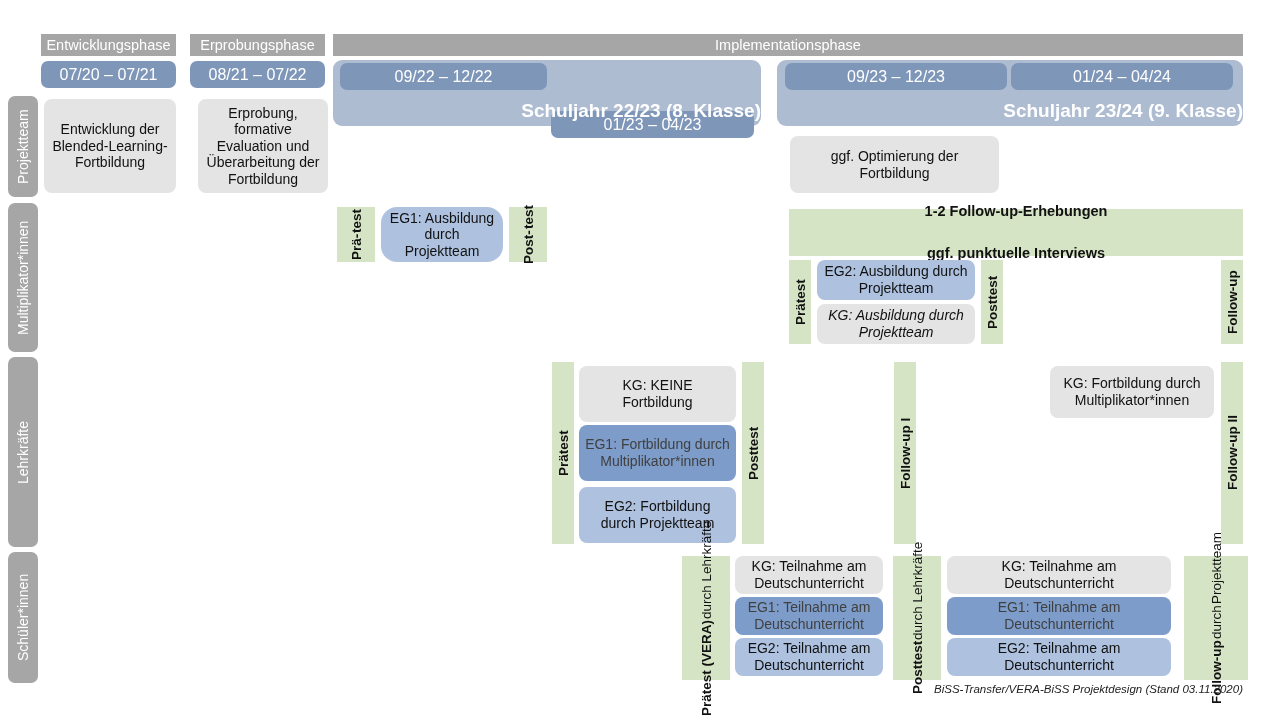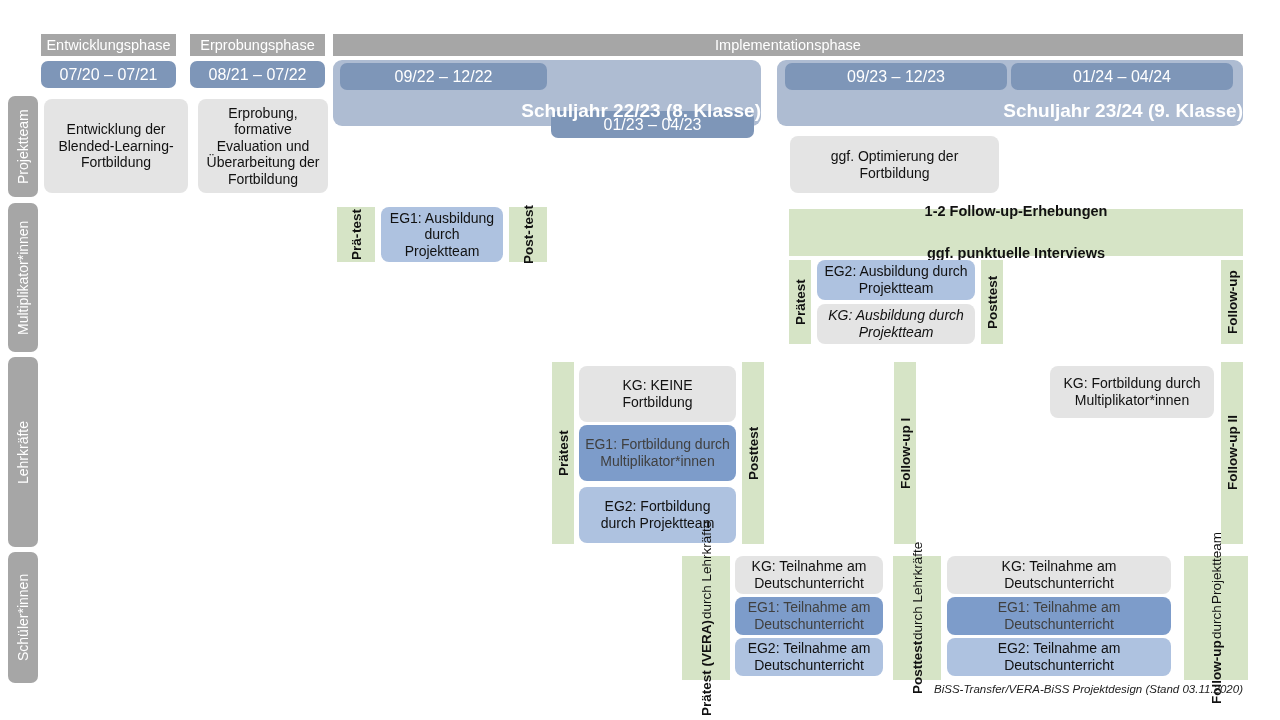--- a/index.html
+++ b/index.html
@@ -132,35 +132,35 @@
   <div class="abs row-label" style="left:8px;top:203px;width:30px;height:149px;">
     <span>Multiplikator*innen</span>
   </div>
   <div class="abs row-label" style="left:8px;top:357px;width:30px;height:190px;">
     <span>Lehrkräfte</span>
   </div>
   <div class="abs row-label" style="left:8px;top:552px;width:30px;height:131px;">
     <span>Schüler*innen</span>
   </div>
 
-  <div class="abs box grey-box" style="left:44px;top:99px;width:144px;height:94px;padding:4px 8px;">
+  <div class="abs box grey-box" style="left:44px;top:99px;width:132px;height:94px;padding:4px 8px;">
     <span>Entwicklung der Blended-Learning-Fortbildung</span>
   </div>
   <div class="abs box grey-box" style="left:190px;top:99px;width:130px;height:94px;padding:4px 8px;margin-left:8px;">
     <span>Erprobung, formative Evaluation und Überarbeitung der Fortbildung</span>
   </div>
   <div class="abs box grey-box" style="left:790px;top:136px;width:209px;height:57px;padding:4px 10px;">
     <span>ggf. Optimierung der Fortbildung</span>
   </div>
 
   <div class="abs green-bar two-line" style="left:337px;top:207px;width:38px;height:55px;">
     <span>Prä-</span>
     <span>test</span>
   </div>
-  <div class="abs box blue-light" style="left:381px;top:207px;width:122px;height:55px;padding:3px 6px;">
+  <div class="abs box blue-light" style="left:381px;top:207px;width:122px;height:55px;padding:3px 6px;border-radius:16px;">
     <span>EG1: Ausbildung durch Projektteam</span>
   </div>
   <div class="abs green-bar two-line" style="left:509px;top:207px;width:38px;height:55px;">
     <span>Post-</span>
     <span>test</span>
   </div>
 
   <div class="abs green-banner" style="left:789px;top:209px;width:454px;height:47px;flex-direction:column;gap:23px;">
     <span>1-2 Follow-up-Erhebungen</span>
     <span>ggf. punktuelle Interviews</span>

